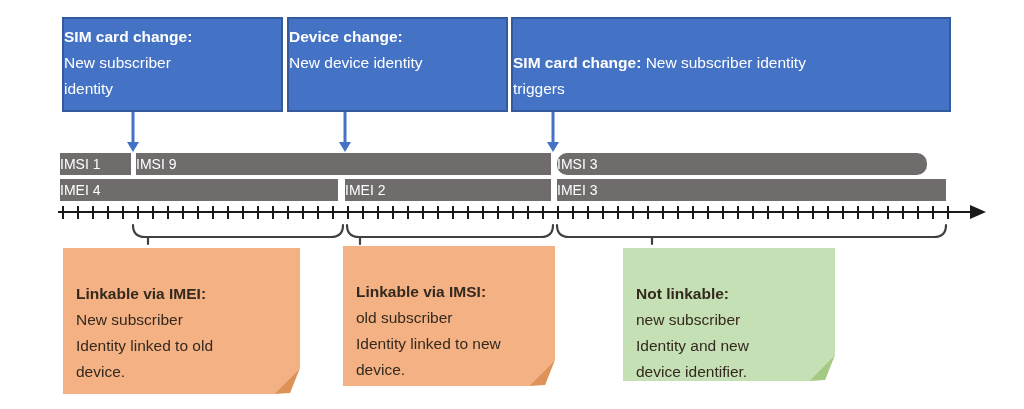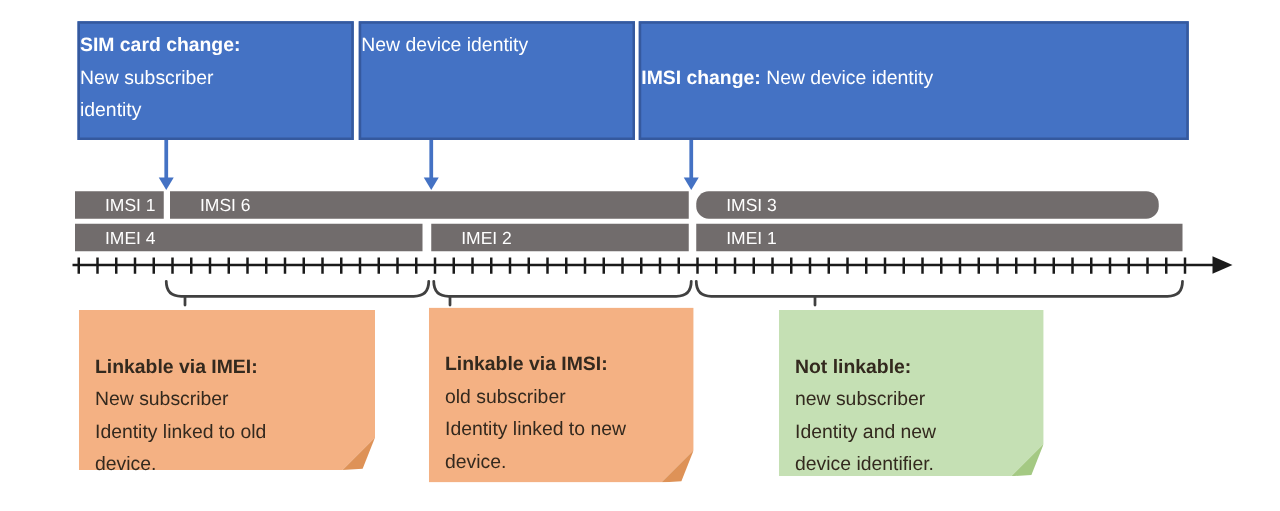--- a/index.html
+++ b/index.html
@@ -15,21 +15,21 @@
     color:var(--white-text,#fff);
     padding:5px 0;font-size:15.5px;line-height:26px;
   }
   .callout .b{font-weight:bold;}
   .pre{white-space:pre-line;}
   
   .barseg{
     position:absolute;height:22px;box-sizing:border-box;
     background:var(--bar-gray,#716C6C);
     color:var(--white-text,#fff);
-    font-size:14px;line-height:22px;padding-left:24px;
+    font-size:14px;line-height:22px;padding-left:0;
     overflow:hidden;white-space:nowrap;
   }
   
   .note{position:absolute;}
   .note-body{
     position:absolute;inset:0;
     clip-path:polygon(0 0,100% 0,100% calc(100% - 26px),calc(100% - 26px) 100%,0 100%);
   }
   .note-fold{
     position:absolute;right:0;bottom:0;width:26px;height:26px;
@@ -52,36 +52,41 @@
 
 <div id="canvas">
 
   <div class="callout" style="left:62px;top:17px;width:221px;height:95px;">
     <span class="b" style="display:block;">SIM card change:</span>
     <span class="pre" style="display:block;">New subscriber
 identity</span>
   </div>
 
   <div class="callout" style="left:287px;top:17px;width:221px;height:95px;">
+    <span class="b" style="display:block;">Device change:</span>
     <span class="pre" style="display:block;">New device identity</span>
   </div>
 
   <div class="callout" style="left:511px;top:17px;width:440px;height:95px;">
     <div class="pre">
+      <span class="b">SIM card change:</span><span> New subscriber identity
+triggers</span>
+    </div>
+    <div class="pre">
       <span class="b">IMSI change:</span><span> New device identity</span>
     </div>
   </div>
 
   <div class="barseg" style="left:60px;top:153px;width:71px;">IMSI 1</div>
-  <div class="barseg" style="left:136px;top:153px;width:415px;">IMSI 6</div>
+  <div class="barseg" style="left:136px;top:153px;width:415px;">IMSI 9</div>
   <div class="barseg" style="left:557px;top:153px;width:370px;border-radius:10px;">IMSI 3</div>
 
   <div class="barseg" style="left:60px;top:179px;width:278px;">IMEI 4</div>
   <div class="barseg" style="left:345px;top:179px;width:206px;">IMEI 2</div>
-  <div class="barseg" style="left:557px;top:179px;width:389px;">IMEI 1</div>
+  <div class="barseg" style="left:557px;top:179px;width:389px;">IMEI 3</div>
 
   <svg id="overlay" width="1024" height="409" viewBox="0 0 1024 409">
 
     <g stroke="#4472C4" fill="#4472C4">
       <g>
         <line x1="133" y1="112" x2="133" y2="143" stroke-width="3"></line>
         <polygon points="127,142 139,142 133,152" stroke="none"></polygon>
       </g>
       <g>
         <line x1="345" y1="112" x2="345" y2="143" stroke-width="3"></line>
@@ -160,21 +165,21 @@
         </g>
     </g>
 
     <g stroke="#404040" stroke-width="2.2" fill="none" stroke-linecap="round">
       <path d="M133,225 Q133,237 145,237 L331,237 Q343,237 343,225 M148,237 L148,244"></path>
       <path d="M347,225 Q347,237 359,237 L541,237 Q553,237 553,225 M360,237 L360,244"></path>
       <path d="M557,225 Q557,237 569,237 L934,237 Q946,237 946,225 M652,237 L652,244"></path>
     </g>
   </svg>
 
-  <div class="note orange" style="left:63px;top:248px;width:237px;height:128px;border-radius:19px;">
+  <div class="note orange" style="left:63px;top:248px;width:237px;height:146px;border-radius:19px;">
     <div class="note-body"></div>
     <div class="note-fold"></div>
     <div class="note-text pre">
       <span class="b">Linkable via IMEI:</span><span>New subscriber
 Identity linked to old
 device.</span>
     </div>
   </div>
 
   <div class="note orange" style="left:343px;top:246px;width:212px;height:140px;">

